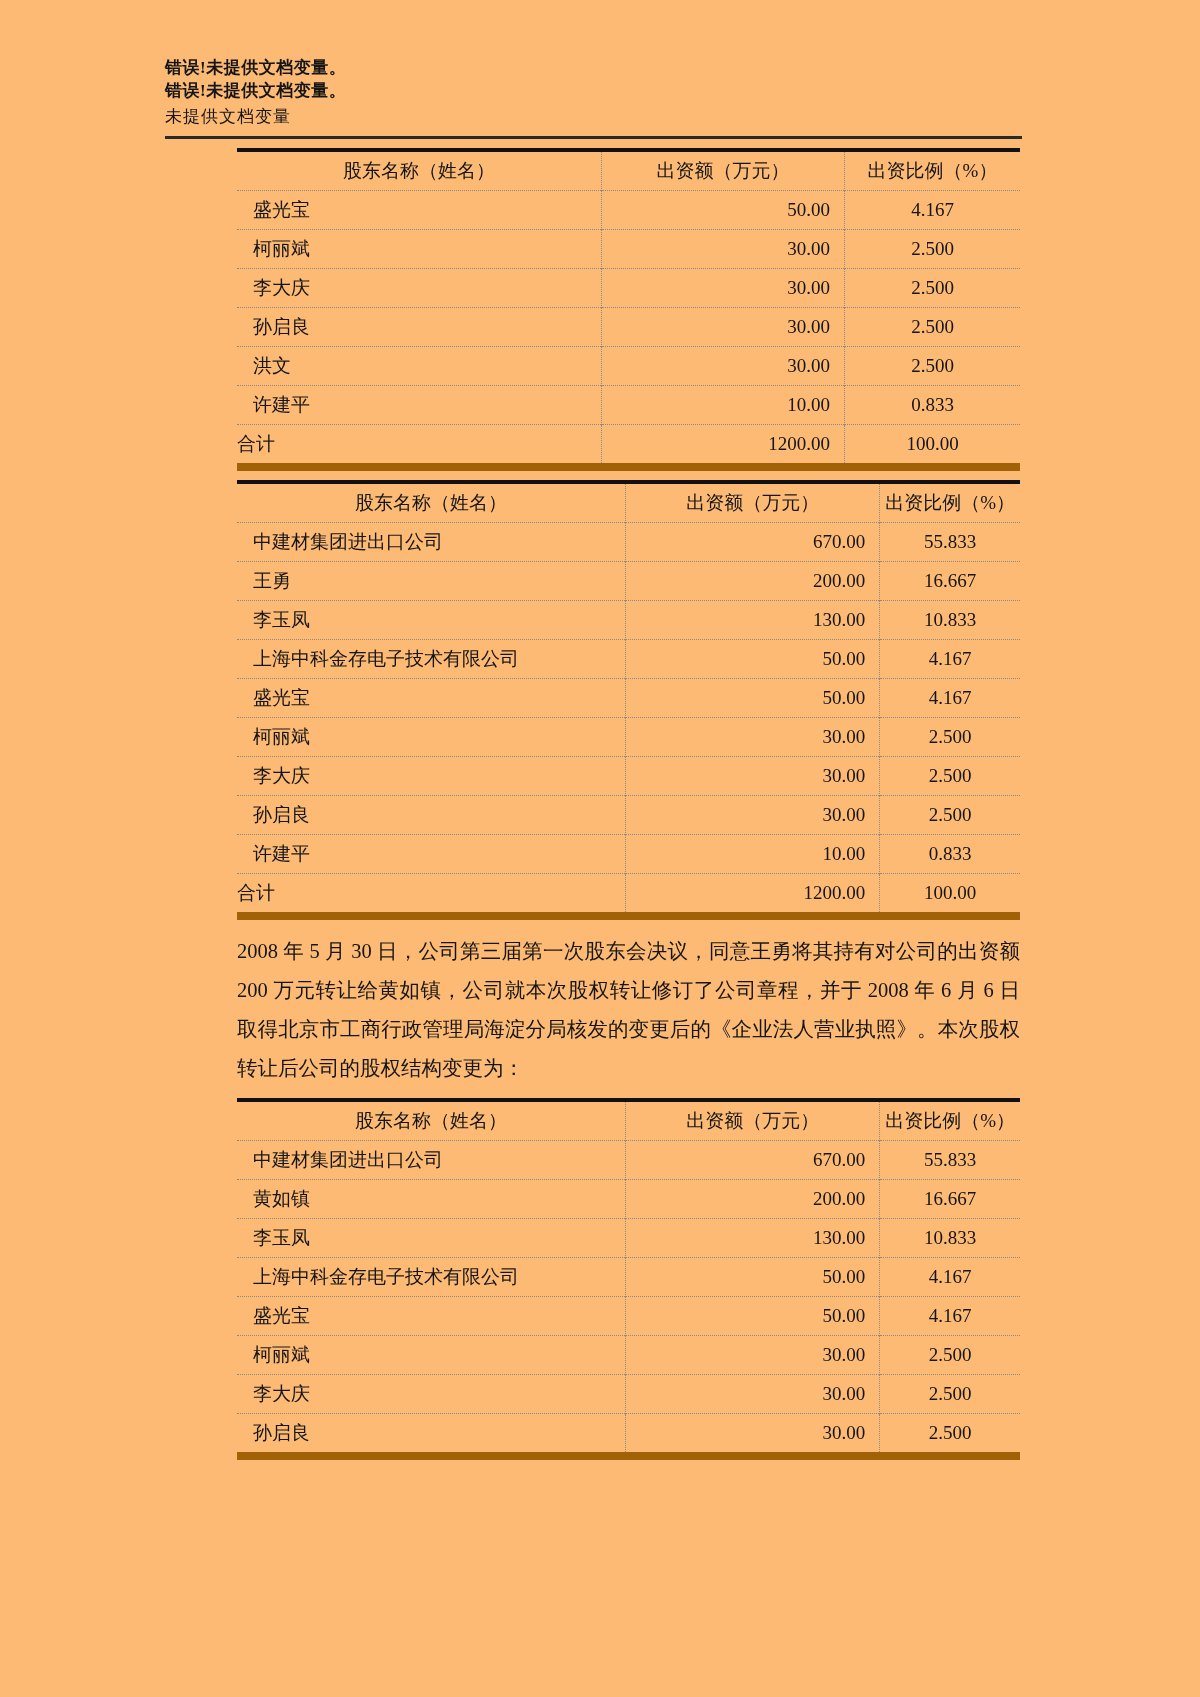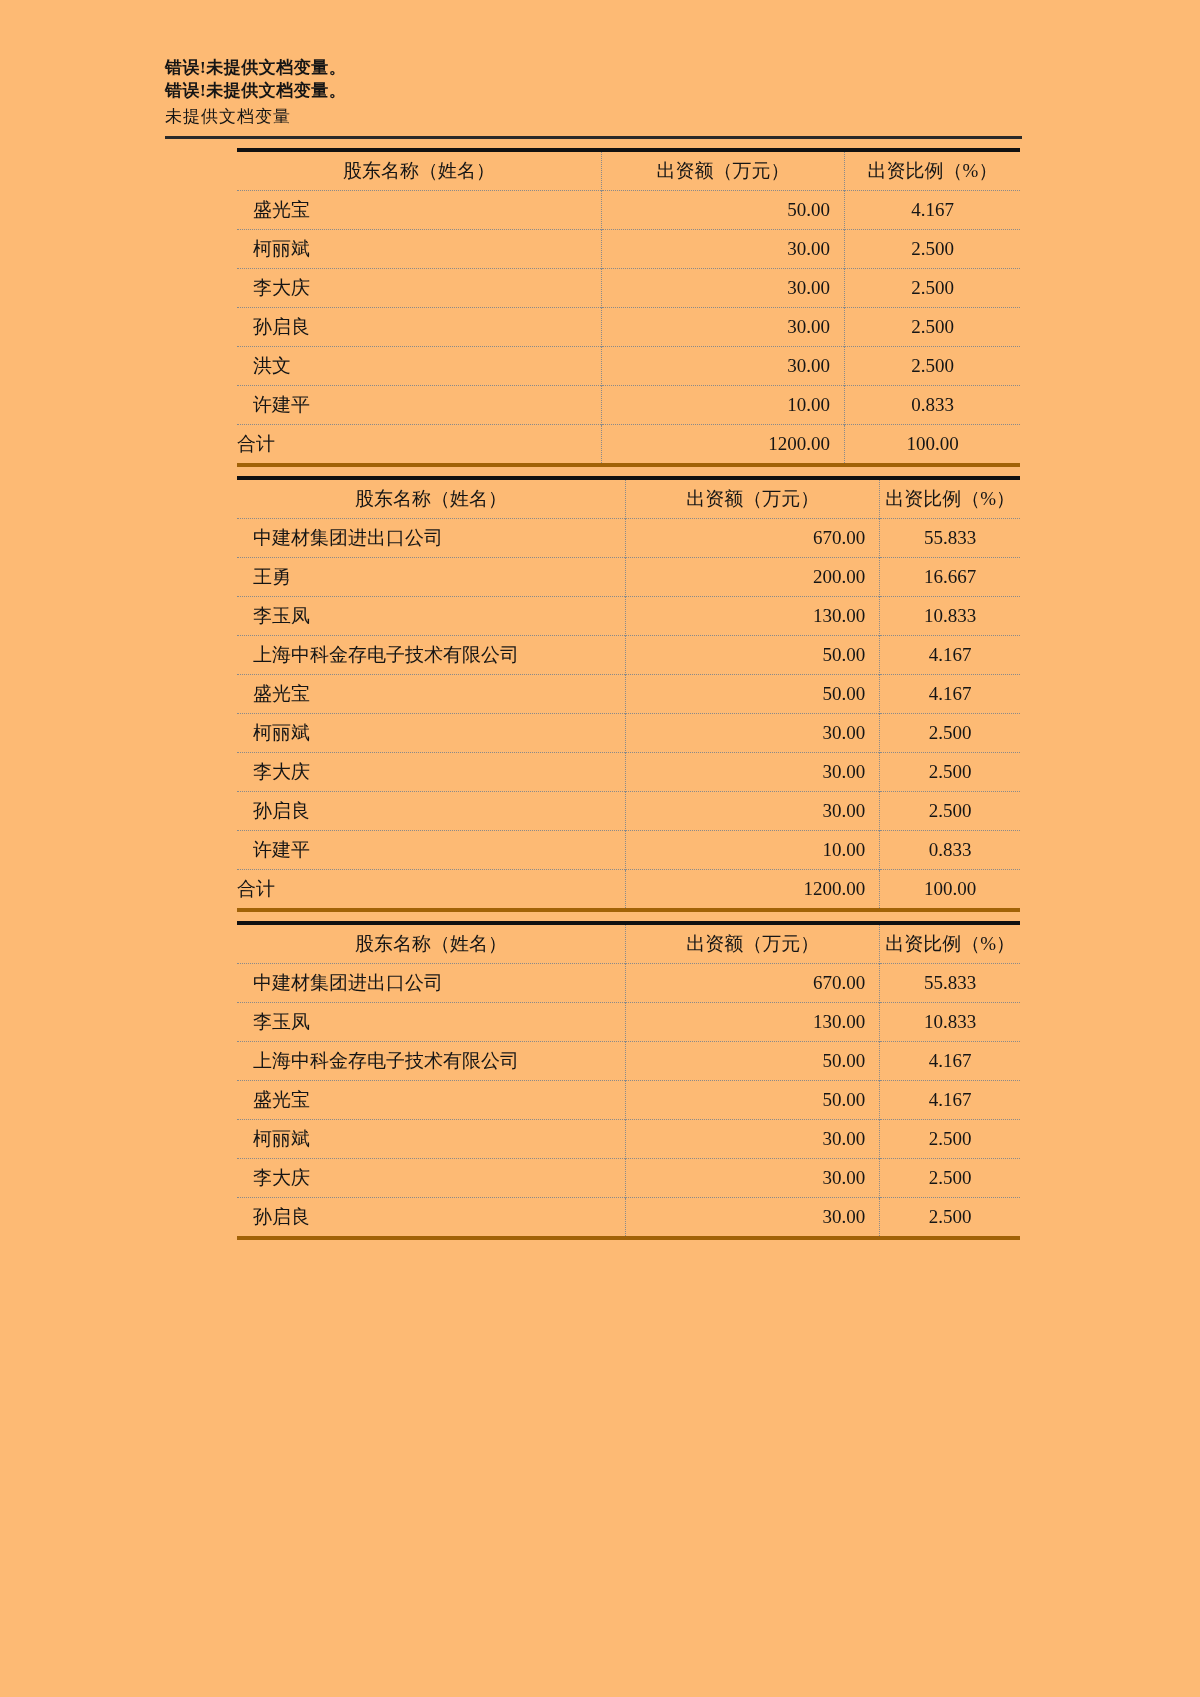--- a/index.html
+++ b/index.html
@@ -20,21 +20,21 @@
     width:857px; height:0;
     border-bottom:3px solid #2a2a2a;
   }
   .doc-body { margin-left:237px; width:783px; }
 
   table.tbl {
     width:783px;
     border-collapse:collapse;
     table-layout:fixed;
     border-top:4px solid #111;
-    border-bottom:4px solid #a16207;
+    border-bottom:8px solid #a16207;
     font-size:19px;
     margin-top:9px;
   }
   .tbl th, .tbl td {
     font-weight:normal;
     padding:8px 0;
     line-height:22px;
     vertical-align:middle;
   }
   .tbl tr { border-bottom:1px dotted #8a8a8a; }
@@ -174,36 +174,42 @@
             <td class="c2">0.833</td>
           </tr>
           <tr class="total">
             <td class="c0">合计</td>
             <td class="c1">1200.00</td>
             <td class="c2">100.00</td>
           </tr>
         </tbody>
     </table>
 
+    <p class="para">2008 年 5 月 30 日，公司第三届第一次股东会决议，同意王勇将其持有对公司的出资额 200 万元转让给黄如镇，公司就本次股权转让修订了公司章程，并于 2008 年 6 月 6 日取得北京市工商行政管理局海淀分局核发的变更后的《企业法人营业执照》。本次股权转让后公司的股权结构变更为：</p>
 
     <table class="tbl t23">
       <thead>
           <tr>
             <th class="c0">股东名称（姓名）</th>
             <th class="c1">出资额（万元）</th>
             <th class="c2">出资比例（%）</th>
           </tr>
         </thead>
       <tbody>
           <tr class="">
             <td class="c0">中建材集团进出口公司</td>
             <td class="c1">670.00</td>
             <td class="c2">55.833</td>
           </tr>
           <tr class="">
+            <td class="c0">黄如镇</td>
+            <td class="c1">200.00</td>
+            <td class="c2">16.667</td>
+          </tr>
+          <tr class="">
             <td class="c0">李玉凤</td>
             <td class="c1">130.00</td>
             <td class="c2">10.833</td>
           </tr>
           <tr class="">
             <td class="c0">上海中科金存电子技术有限公司</td>
             <td class="c1">50.00</td>
             <td class="c2">4.167</td>
           </tr>
           <tr class="">

